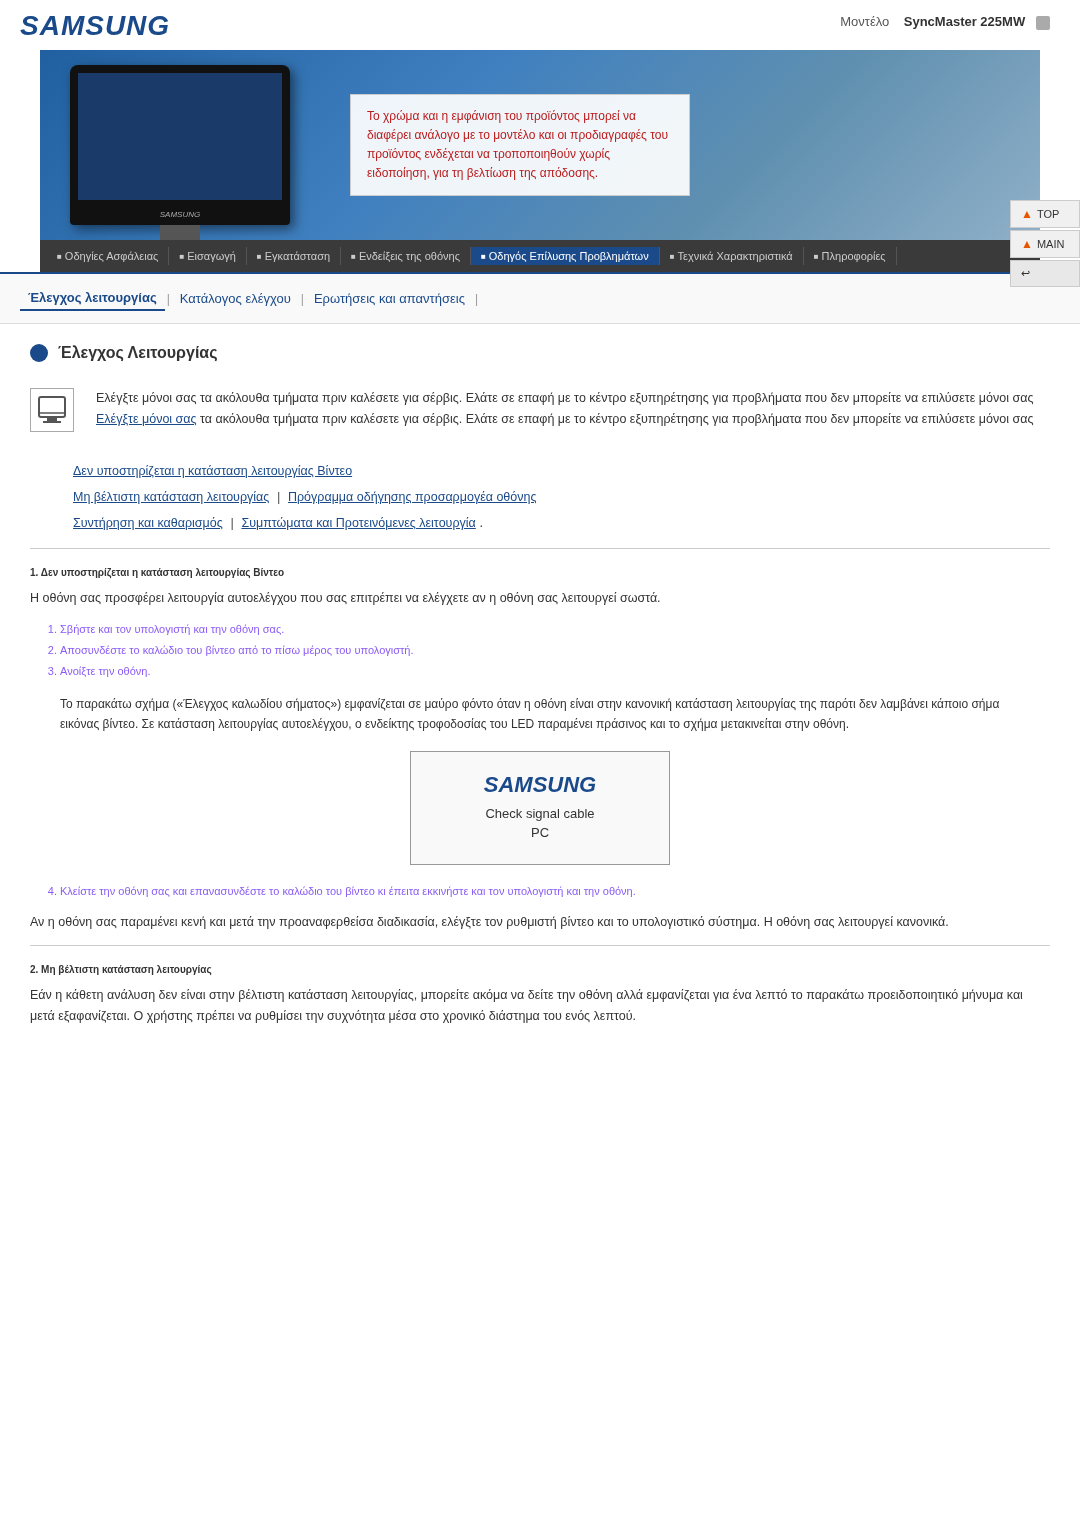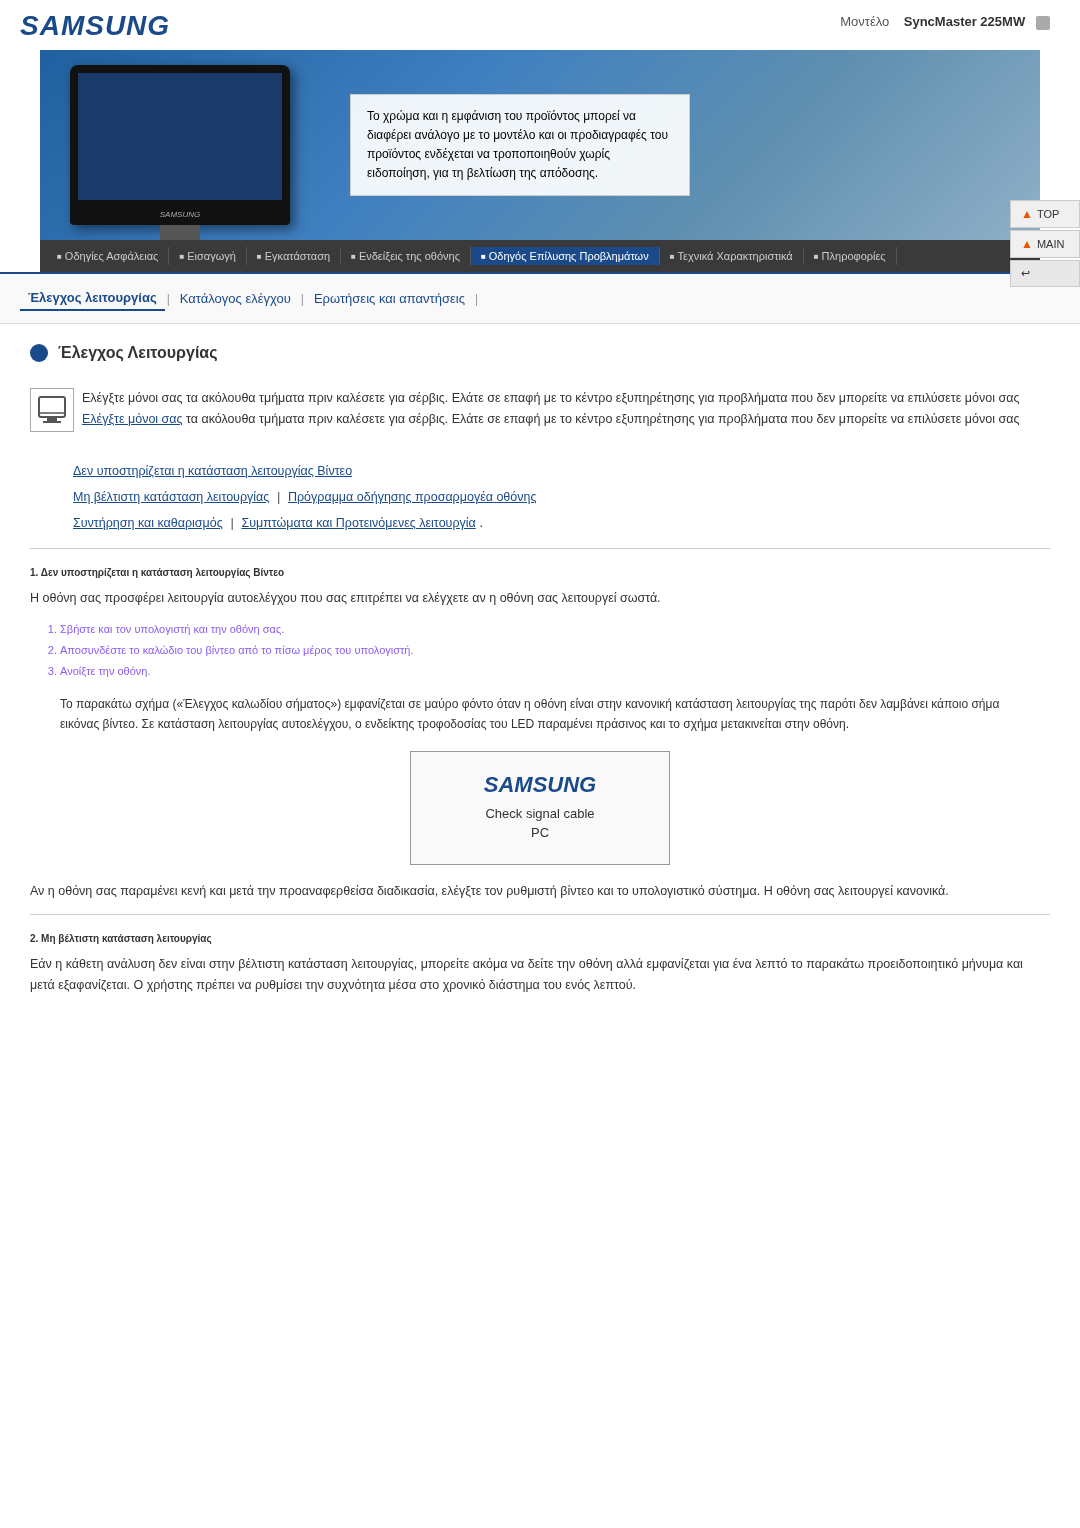--- a/index.html
+++ b/index.html
@@ -72,21 +72,21 @@
       background: #555;
     }
     .banner-text-box {
       background: rgba(255,255,255,0.92);
       border: 1px solid #ccc;
       padding: 12px 16px;
       max-width: 340px;
       margin-left: 60px;
       font-size: 12px;
       line-height: 1.6;
-      color: #000000;
+      color: #b91c1c;
     }
 
     
     .side-buttons {
       position: absolute;
       right: 0;
       top: 200px;
       display: flex;
       flex-direction: column;
       gap: 2px;
@@ -185,21 +185,21 @@
       display: inline-block;
     }
     .page-title {
       font-size: 16px;
       font-weight: bold;
       color: #333;
     }
 
     .intro-box {
       display: flex;
-      gap: 8px;
+      gap: 22px;
       margin-bottom: 16px;
       padding: 10px 0;
     }
     .intro-icon {
       flex-shrink: 0;
       width: 44px;
       height: 44px;
       border: 1px solid #aaa;
       display: flex;
       align-items: center;
@@ -412,20 +412,23 @@
   </ol>
 
   <div class="note-box">Το παρακάτω σχήμα («Έλεγχος καλωδίου σήματος») εμφανίζεται σε μαύρο φόντο όταν η οθόνη είναι στην κανονική κατάσταση λειτουργίας της παρότι δεν λαμβάνει κάποιο σήμα εικόνας βίντεο. Σε κατάσταση λειτουργίας αυτοελέγχου, ο ενδείκτης τροφοδοσίας του LED παραμένει πράσινος και το σχήμα μετακινείται στην οθόνη.</div>
 
   <div class="signal-check-box">
     <div class="signal-samsung-logo">SAMSUNG</div>
     <div class="signal-text">Check signal cable</div>
     <div class="signal-text">PC</div>
   </div>
 
+  <ol class="ordered-list" start="4">
+    <li>Κλείστε την οθόνη σας και επανασυνδέστε το καλώδιο του βίντεο κι έπειτα εκκινήστε και τον υπολογιστή και την οθόνη.</li>
+  </ol>
 
   <div class="section-body-after">Αν η οθόνη σας παραμένει κενή και μετά την προαναφερθείσα διαδικασία, ελέγξτε τον ρυθμιστή βίντεο και το υπολογιστικό σύστημα. Η οθόνη σας λειτουργεί κανονικά.</div>
 
   <hr class="divider">
 
   <div class="section-heading">2. Μη βέλτιστη κατάσταση λειτουργίας</div>
 
   <div class="section-body">Εάν η κάθετη ανάλυση δεν είναι στην βέλτιστη κατάσταση λειτουργίας, μπορείτε ακόμα να δείτε την οθόνη αλλά εμφανίζεται για ένα λεπτό το παρακάτω προειδοποιητικό μήνυμα και μετά εξαφανίζεται.
 Ο χρήστης πρέπει να ρυθμίσει την συχνότητα μέσα στο χρονικό διάστημα του ενός λεπτού.</div>
 

